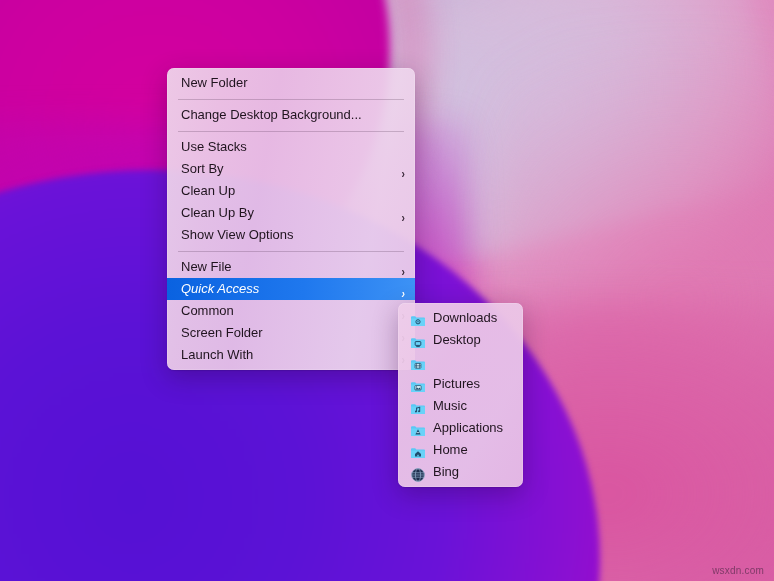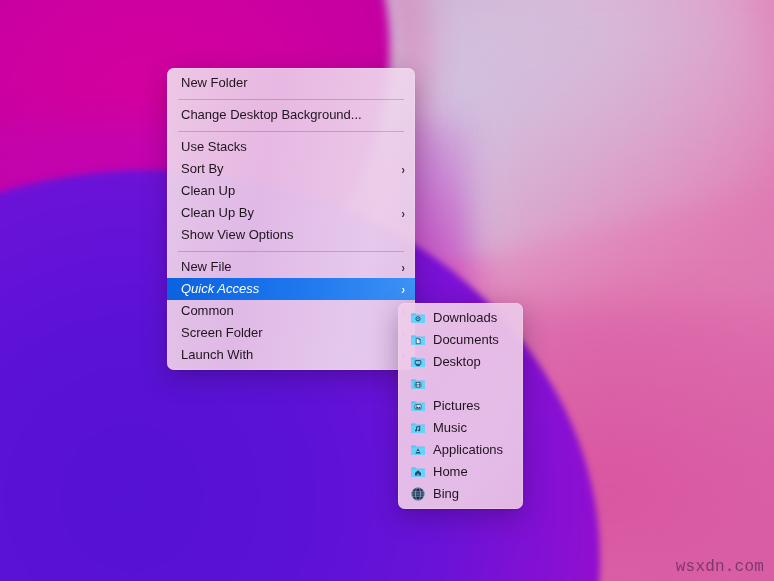--- a/index.html
+++ b/index.html
@@ -129,22 +129,22 @@
        rgba(226,120,176,0.55) 0%,
        rgba(226,120,176,0) 78%);
     filter: blur(20px);
   }
 
   
   #watermark {
     position: absolute;
     right: 10px;
     bottom: 5px;
-    font-family: Liberation Mono, monospace;
-    font-size: 16px;
+    font-family: Liberation Sans, sans-serif;
+    font-size: 10px;
     color: rgba(40,25,45,0.52);
     letter-spacing: .2px;
     user-select: none;
     text-align: right;
   }
 
   
   .menu {
     position: absolute;
     border-radius: 7px;
@@ -177,21 +177,21 @@
       linear-gradient(120deg,
         rgba(238,205,234,0.94) 0%,
         rgba(236,198,231,0.94) 35%,
         rgba(235,199,232,0.94) 70%,
         rgba(233,192,229,0.94) 100%);
   }
 
   .menu-item {
     position: relative;
     display: flex;
-    align-items: center;
+    align-items: flex-end;
     height: 22px;
     padding: 0 10px 0 14px;
     font-size: 13px;
     color: #20141f;
     white-space: nowrap;
     cursor: default;
     line-height: 22px;
   }
   .menu-item .label { flex: 1 1 auto; }
   .menu-item .chev {
@@ -311,31 +311,20 @@
         <svg width="16" height="16" viewBox="0 0 16 16">
           <path d="M1 4.2a1 1 0 011-1h3.2l1.1 1.2H14a1 1 0 011 1V12a1 1 0 01-1 1H2a1 1 0 01-1-1z" fill="#5ac8f5"></path>
           <path d="M1 5.4h14V12a1 1 0 01-1 1H2a1 1 0 01-1-1z" fill="#69d2f8"></path>
           <circle cx="8" cy="8.8" r="2.1" fill="none" stroke="#1f4d6e" stroke-width="1"></circle>
           <circle cx="8" cy="8.8" r="0.7" fill="#1f4d6e"></circle>
         </svg>
       </span>
       <span class="label">Downloads</span>
     </div>
 
-    <div class="menu-item">
-      <span class="ico">
-        <svg width="16" height="16" viewBox="0 0 16 16">
-          <path d="M1 4.2a1 1 0 011-1h3.2l1.1 1.2H14a1 1 0 011 1V12a1 1 0 01-1 1H2a1 1 0 01-1-1z" fill="#5ac8f5"></path>
-          <path d="M1 5.4h14V12a1 1 0 01-1 1H2a1 1 0 01-1-1z" fill="#69d2f8"></path>
-          <path d="M6.2 6.3h2.6l1.4 1.4v4H6.2z" fill="#d8f3fd" stroke="#1f4d6e" stroke-width="0.8" stroke-linejoin="round"></path>
-          <path d="M8.8 6.3v1.4h1.4" fill="none" stroke="#1f4d6e" stroke-width="0.8"></path>
-        </svg>
-      </span>
-      <span class="label">Documents</span>
-    </div>
 
     <div class="menu-item">
       <span class="ico">
         <svg width="16" height="16" viewBox="0 0 16 16">
           <path d="M1 4.2a1 1 0 011-1h3.2l1.1 1.2H14a1 1 0 011 1V12a1 1 0 01-1 1H2a1 1 0 01-1-1z" fill="#5ac8f5"></path>
           <path d="M1 5.4h14V12a1 1 0 01-1 1H2a1 1 0 01-1-1z" fill="#69d2f8"></path>
           <rect x="5.2" y="6.6" width="5.6" height="3.8" rx="0.5" fill="none" stroke="#1f4d6e" stroke-width="1"></rect>
           <path d="M6.6 11.6h2.8" stroke="#1f4d6e" stroke-width="1" stroke-linecap="round"></path>
         </svg>
       </span>

